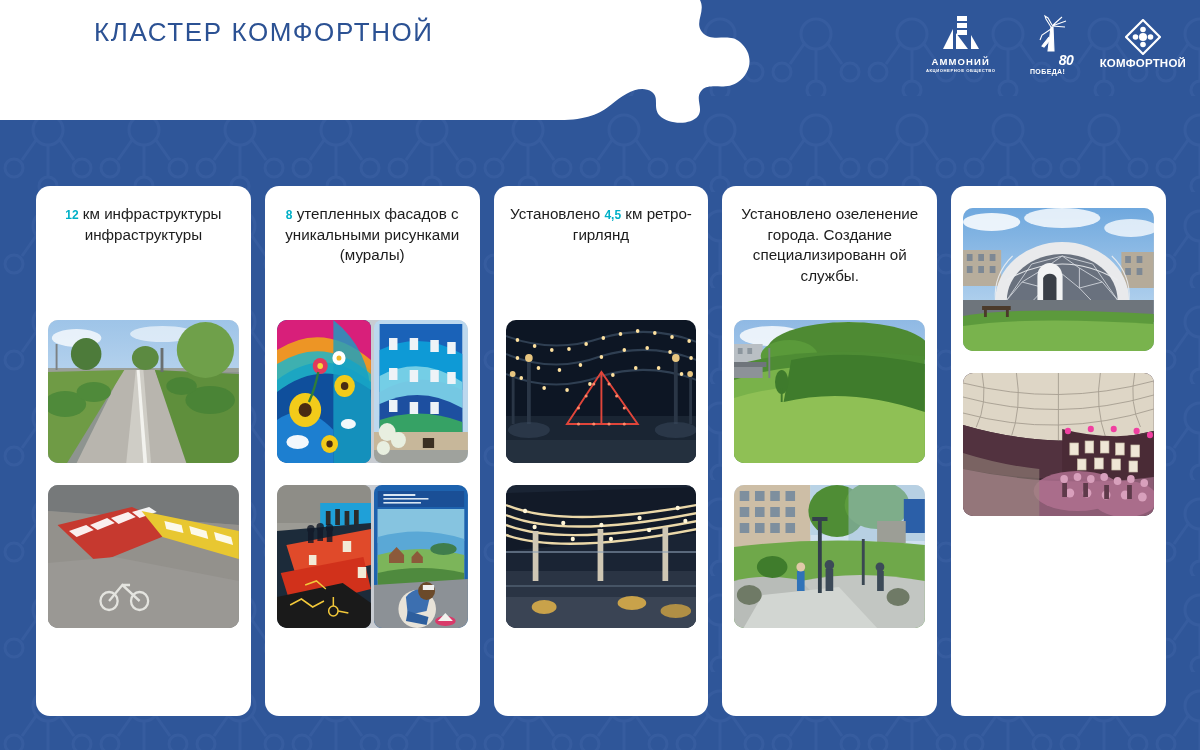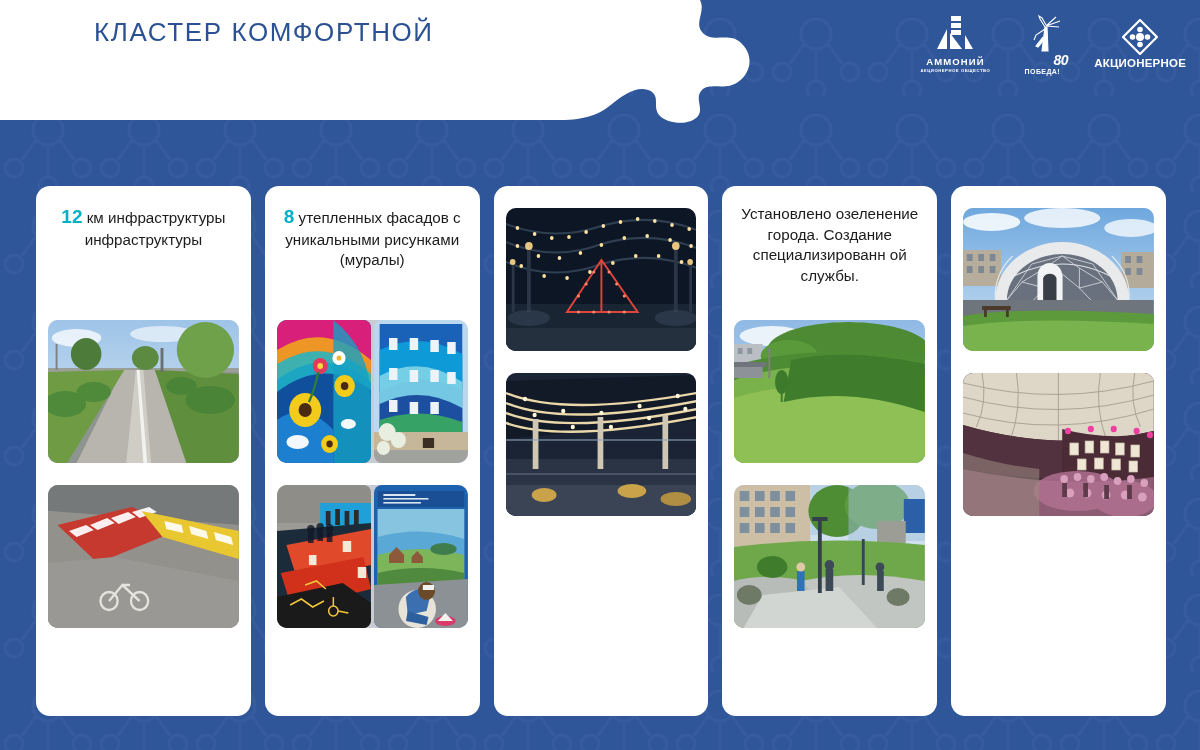--- a/index.html
+++ b/index.html
@@ -97,21 +97,21 @@
     font-size:15.2px;
     line-height:1.35;
     min-height:112px;
     width:100%;
     padding:0 2px;
     box-sizing:border-box;
   }
   .card-caption .num{
     color:#00b0c7;
     font-weight:bold;
-    font-size:19px;
+    font-size:12px;
     text-align:right;
   }
   .card-photos{
     width:100%;
     flex:1;
     display:flex;
     flex-direction:column;
     justify-content:flex-start;
     gap:22px;
     padding-top:4px;
@@ -209,21 +209,21 @@
       <svg width="36" height="36" viewBox="0 0 36 36">
         <rect x="6" y="6" width="24" height="24" transform="rotate(45 18 18)" fill="none" stroke="#ffffff" stroke-width="2.2"></rect>
         <g fill="#ffffff">
           <circle cx="18" cy="18" r="4"></circle>
           <circle cx="18" cy="10.5" r="2.8"></circle>
           <circle cx="18" cy="25.5" r="2.8"></circle>
           <circle cx="10.5" cy="18" r="2.8"></circle>
           <circle cx="25.5" cy="18" r="2.8"></circle>
         </g>
       </svg>
-      <div class="logo-text">АКЦИОНЕРНОЕ</div>
+      <div class="logo-text">КОМФОРТНОЙ</div>
     </div>
 
   </div>
 
   <div class="cards">
 
     <div class="card">
       <div class="card-caption">
         <span class="num">12</span><span> км инфраструктуры инфраструктуры</span>
       </div>
@@ -415,20 +415,23 @@
               <path d="M36 126 L58 132 L56 140 L34 136 Z" fill="#2e5f9e"></path>
               <ellipse cx="76" cy="136" rx="11" ry="5" fill="#d93a6a"></ellipse>
               <polygon points="68,136 84,136 76,128" fill="#f2f2ee"></polygon>
             </svg>
           </div>
         </div>
       </div>
     </div>
 
     <div class="card">
+      <div class="card-caption">
+        <span>Установлено </span><span class="num">4,5</span><span> км ретро-гирлянд</span>
+      </div>
       <div class="card-photos">
         <div class="photo">
           <svg viewBox="0 0 200 143" preserveAspectRatio="none">
             <rect width="200" height="143" fill="#0d1624"></rect>
             <rect y="96" width="200" height="47" fill="#1a2533"></rect>
             <rect y="120" width="200" height="23" fill="#24303e"></rect>
             <g stroke="#2f3f52" stroke-width="2" fill="none">
               <path d="M0 16 Q50 34 100 18 Q150 4 200 22"></path>
               <path d="M0 34 Q50 54 100 36 Q150 22 200 40"></path>
               <path d="M0 54 Q50 74 100 56 Q150 42 200 60"></path>

